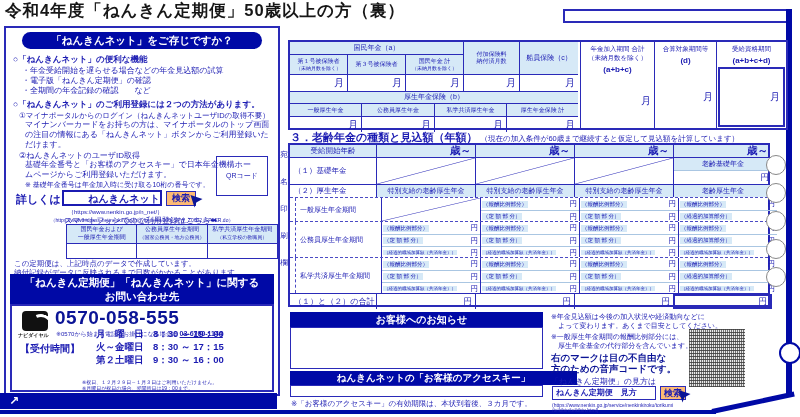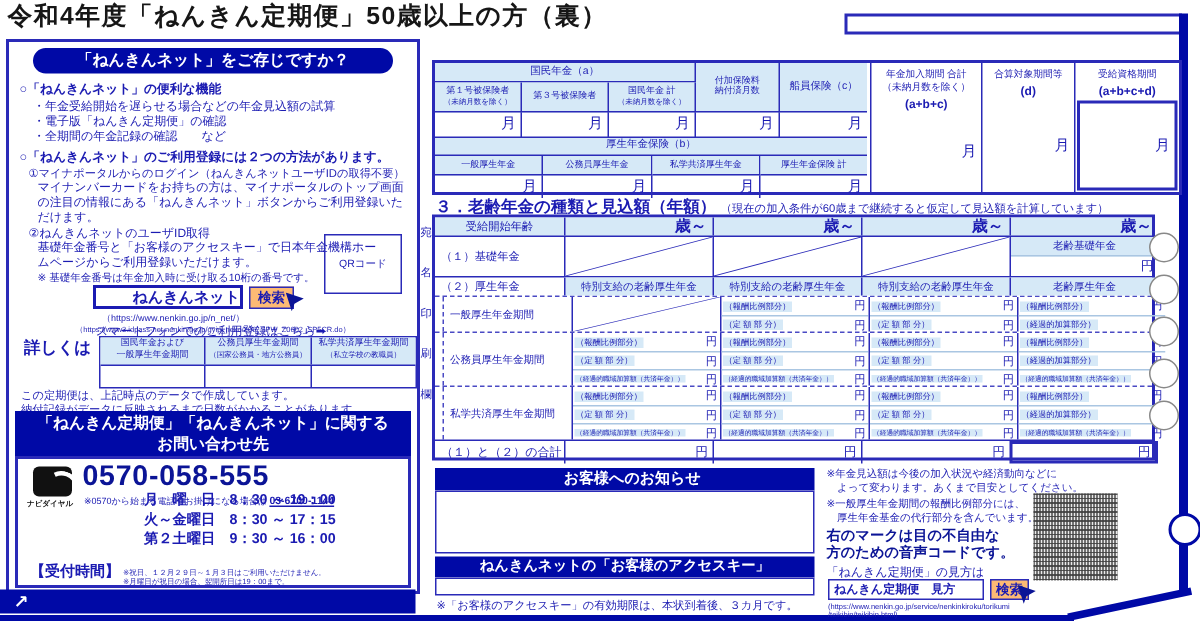--- a/index.html
+++ b/index.html
@@ -4,21 +4,21 @@
 <style>
 :root{
   --db:#0009a6; --b:#2a2ab8; --t:#1b1bb2; --lb:#d6e9f7; --g:#888;
 }
 *{box-sizing:border-box;margin:0;padding:0;font-family:"Liberation Sans","DejaVu Sans",sans-serif;}
 body{background:#fff;}
 #page{position:relative;width:800px;height:417px;background:#fff;overflow:hidden;color:var(--t);}
 .abs{position:absolute;}
 .nw{white-space:nowrap;overflow:hidden;text-align:right;}
 .hb{background:var(--lb);}
-.bold{font-weight:bold;margin-top:32px;}
+.bold{font-weight:bold;}
 
 #title{left:5px;top:0;font-size:16.5px;color:#161616;font-weight:600;letter-spacing:1px;white-space:nowrap;}
 
 #lp{left:4px;top:26px;width:276px;height:370px;border:2px solid var(--b);background:#fff;}
 #lp .pill{margin:4px auto 0;width:240px;height:17px;background:var(--db);border-radius:9px;color:#fff;font-size:10.5px;font-weight:bold;text-align:center;line-height:17px;}
 .p8{font-size:8px;line-height:1.28;color:var(--t);}
 .p7{font-size:7px;color:var(--t);}
 .stitle{font-size:8.5px;font-weight:bold;color:var(--t);}
 #searchbox{border:2px solid var(--t);width:100px;height:16px;font-size:10px;font-weight:bold;line-height:13px;padding-left:4px;color:var(--t);background:#fff;}
 .sbtn{display:inline-block;width:30px;height:15px;background:#fdba74;border:1px solid var(--b);font-size:9px;font-weight:bold;text-align:center;line-height:13px;color:var(--t);}
@@ -80,21 +80,21 @@
 .grp{border-top:1px dashed #4a4ac4;}
 .sub{border-left:1px dashed #4a4ac4;margin-left:5px;padding-left:4px;font-size:7px;}
 .yenrow{display:flex;align-items:center;justify-content:flex-end;padding-right:3px;font-size:8.5px;color:var(--t);}
 .thick{border:2.5px solid var(--b);}
 .diag svg{position:absolute;inset:0;width:100%;height:100%;}
 .hole{position:absolute;width:20px;height:20px;border:1.5px solid var(--g);border-radius:50%;background:#fff;left:766px;z-index:5;}
 
 .bluehead{background:var(--db);color:#fff;font-weight:bold;text-align:center;}
 #notice-head{left:290px;top:312px;width:253px;height:15px;font-size:10px;line-height:15px;padding-left:10px;}
 #notice-box{left:290px;top:327px;width:253px;height:42px;border:1.5px solid var(--b);background:#fff;}
-#ak-head{left:290px;top:371px;width:253px;height:14px;font-size:9.5px;line-height:14px;}
+#ak-head{left:290px;top:371px;width:287px;height:14px;font-size:9.5px;line-height:14px;}
 #ak-box{left:290px;top:385px;width:253px;height:12px;border:1.5px solid var(--b);background:#fff;}
 #ak-note{left:291px;top:399px;font-size:7.5px;color:var(--t);white-space:nowrap;}
 .note7{font-size:7px;line-height:1.3;color:var(--t);white-space:nowrap;}
 .voice{font-size:9.5px;font-weight:bold;color:#0b1496;line-height:1.25;white-space:nowrap;}
 #guidebox{border:1.5px solid var(--b);width:104px;height:14px;font-size:8px;font-weight:bold;line-height:11px;padding-left:3px;color:var(--t);background:#fff;white-space:nowrap;}
 #voicecode{left:689px;top:329px;width:56px;height:58px;
   background:
    repeating-linear-gradient(0deg,rgba(60,60,60,.85) 0 1px,transparent 1px 3px),
    repeating-linear-gradient(90deg,rgba(80,80,80,.8) 0 1px,rgba(220,220,220,.6) 1px 2px);
 }

